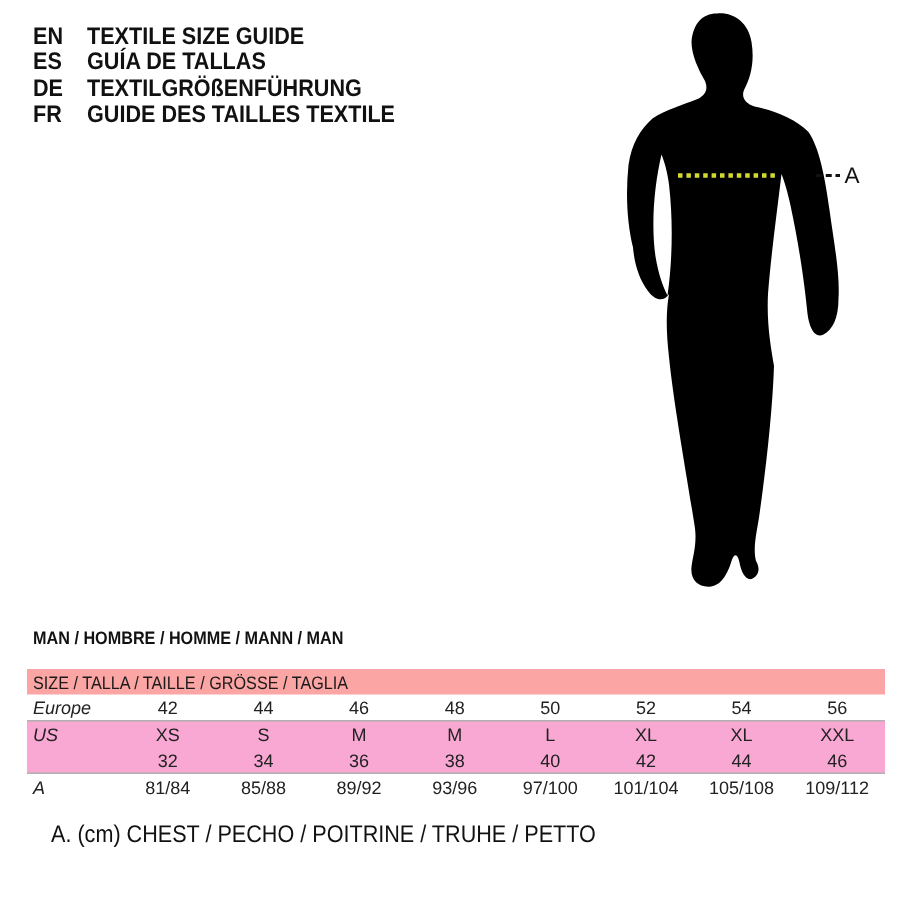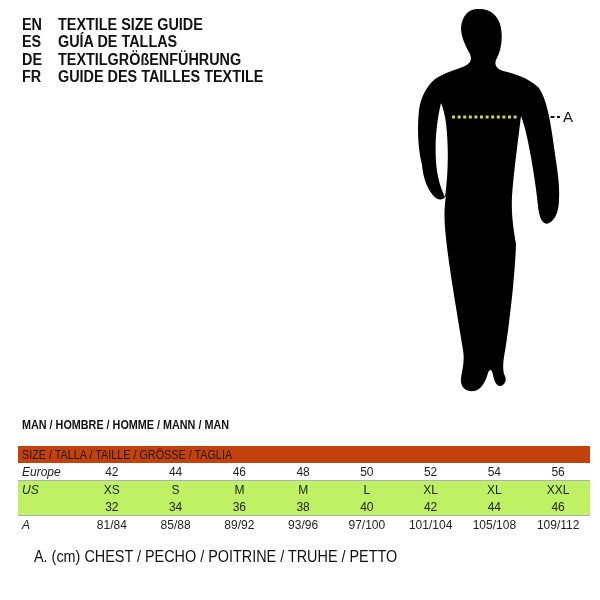--- a/index.html
+++ b/index.html
@@ -14,23 +14,23 @@
   .lang-code{width:36px;flex:0 0 36px;}
   
   .categories{position:absolute;left:22px;top:109px;font-weight:bold;font-size:13px;line-height:18px;}
   
   .figure-svg{position:absolute;left:400px;top:0;width:200px;height:400px;}
   .measure-label{font-family:"Liberation Sans", sans-serif;font-size:15px;fill:#111;}
   
   .section-title{position:absolute;left:22px;top:418px;font-weight:bold;font-size:12px;text-decoration:underline;}
   
   .size-table{position:absolute;left:18px;top:446px;width:572px;font-size:12px;color:#222;}
-  .thead{height:17px;background:#c2410c;display:flex;align-items:center;padding-left:4px;color:#1a1a1a;}
+  .thead{height:17px;background:#fca5a5;display:flex;align-items:center;padding-left:4px;color:#1a1a1a;}
   .trow{display:flex;height:17px;align-items:center;}
-  .band{background:#bef264;border-top:1px solid #b0b0b0;border-bottom:1px solid #b0b0b0;}
+  .band{background:#f9a8d4;border-top:1px solid #b0b0b0;border-bottom:1px solid #b0b0b0;}
   .band .trow{height:17px;}
   .tlabel{flex:0 0 58px;padding-left:4px;text-align:left;font-style:italic;}
   .tcell{flex:1;text-align:center;}
   
   .footnote{position:absolute;left:34px;top:548px;font-weight:normal;font-size:16px;}
 </style>
 </head>
 <body>
 
 <div class="canvas">

